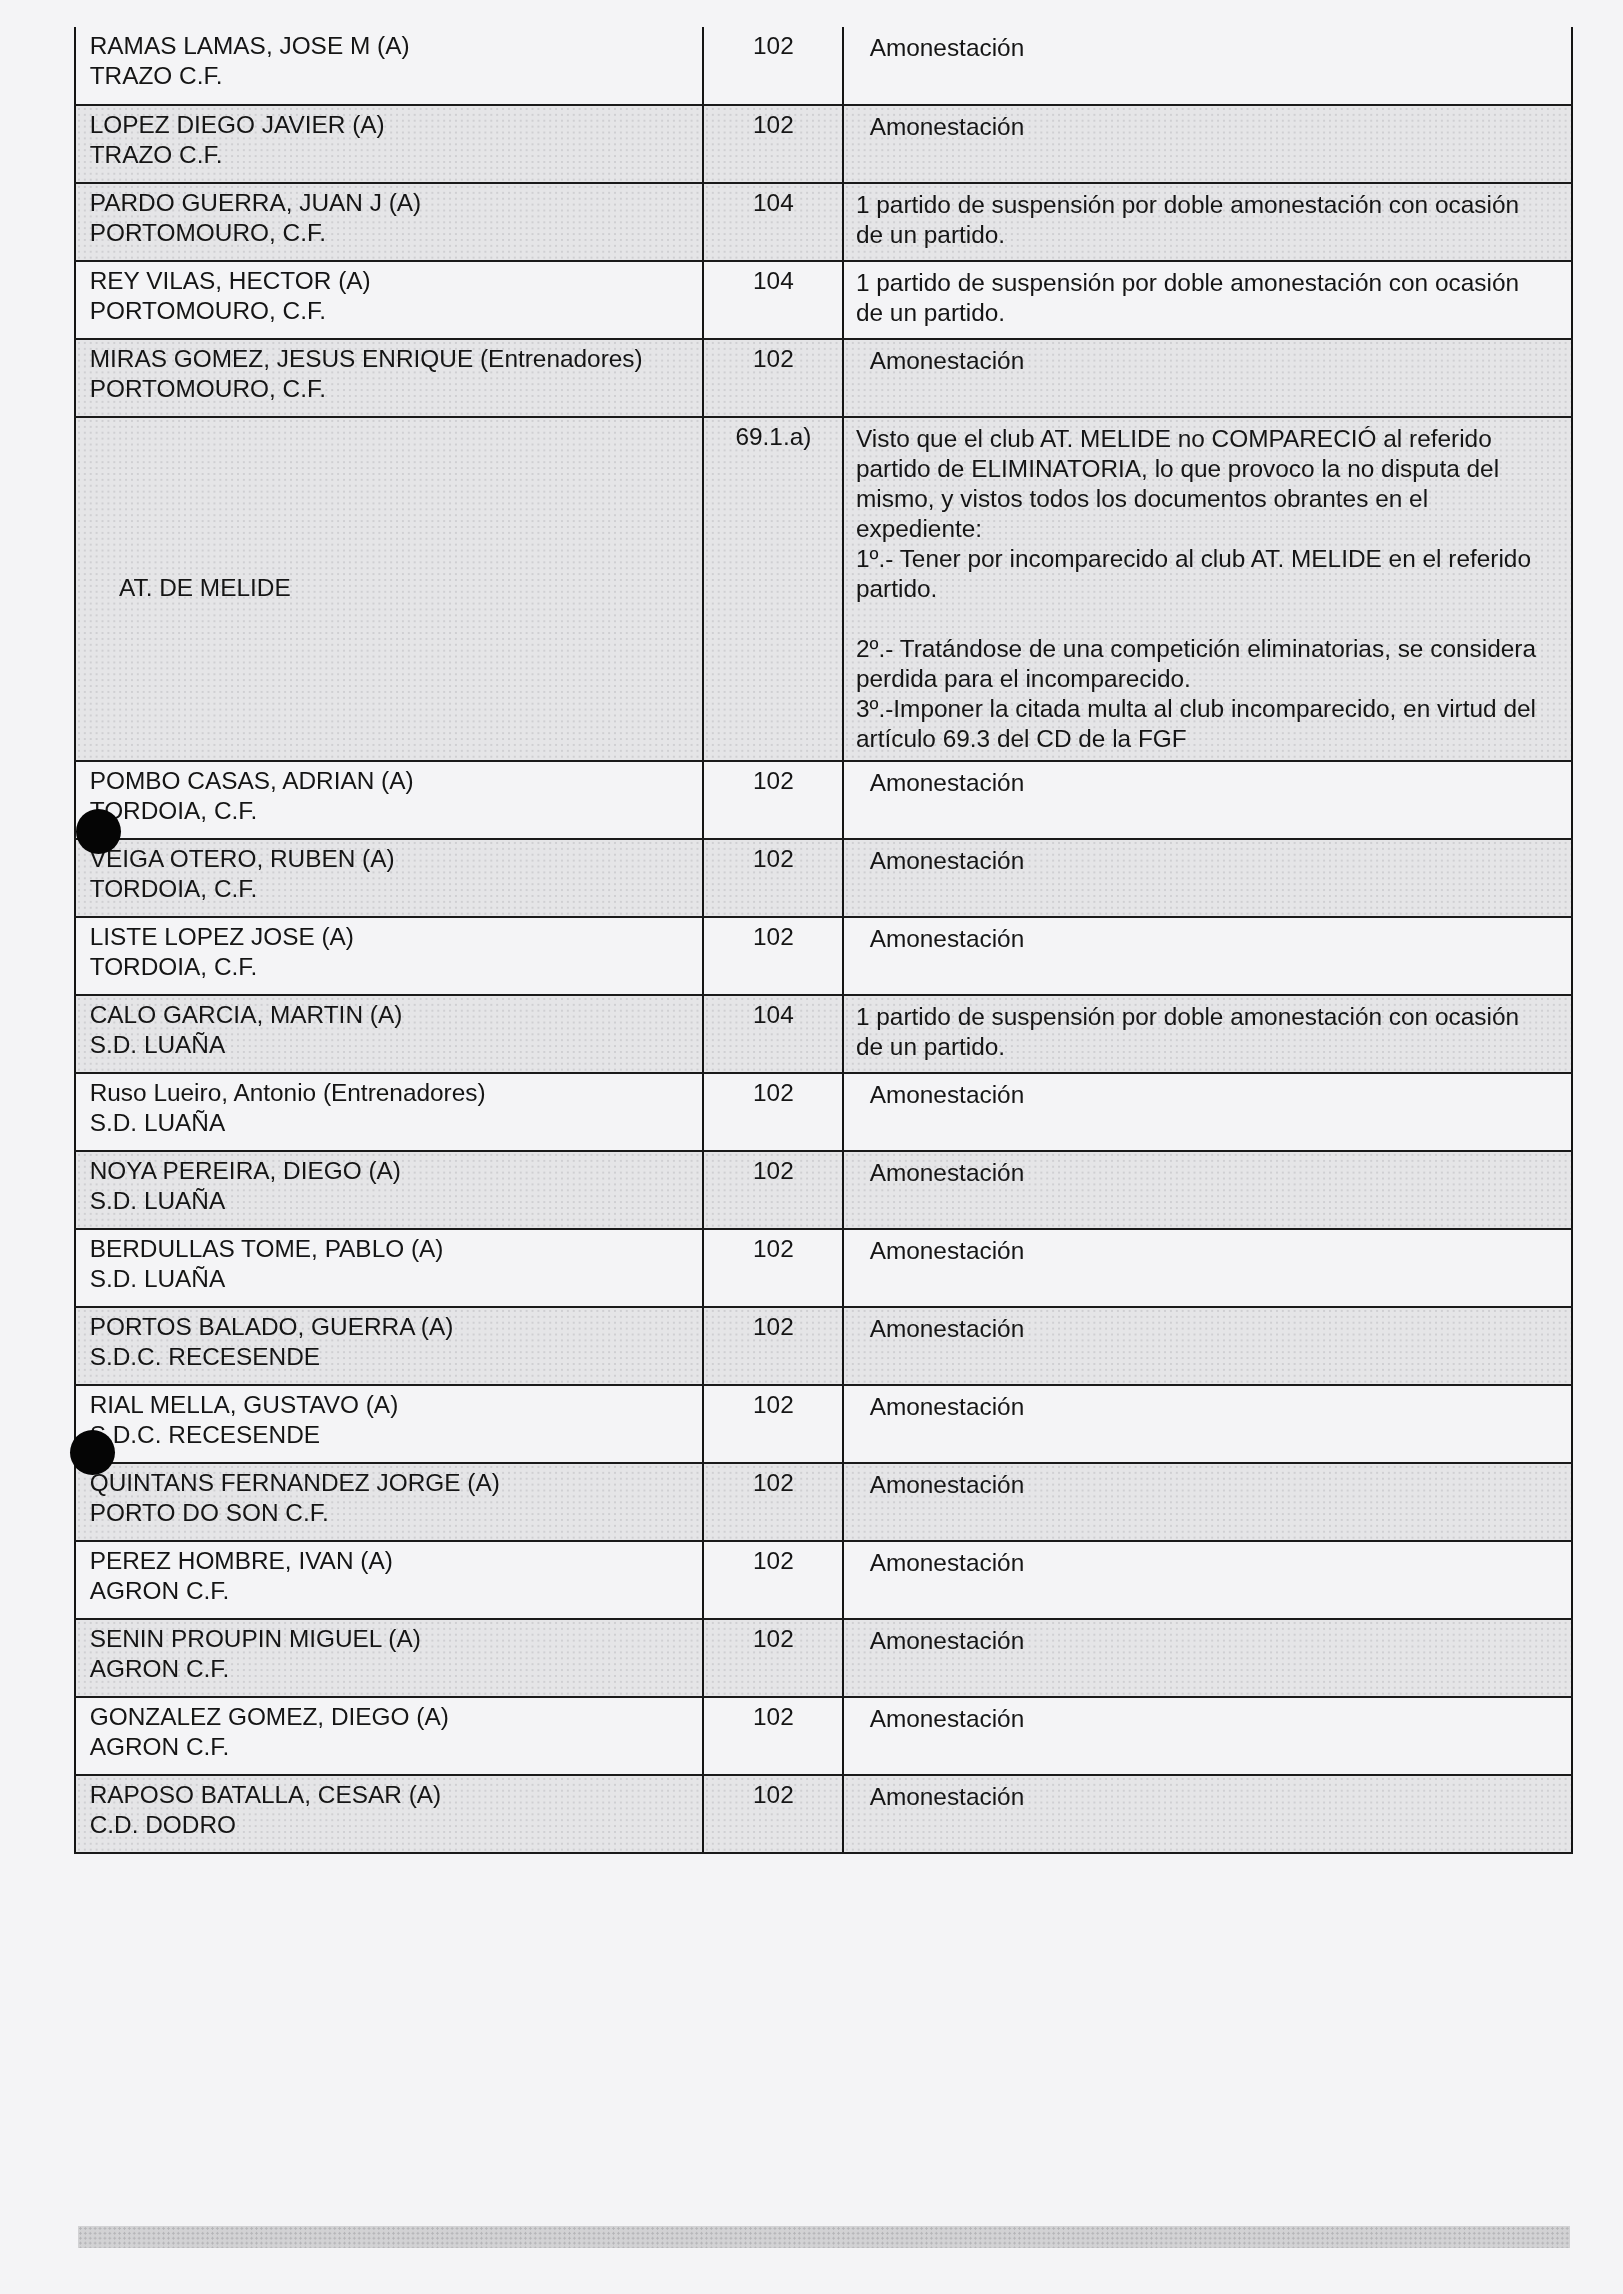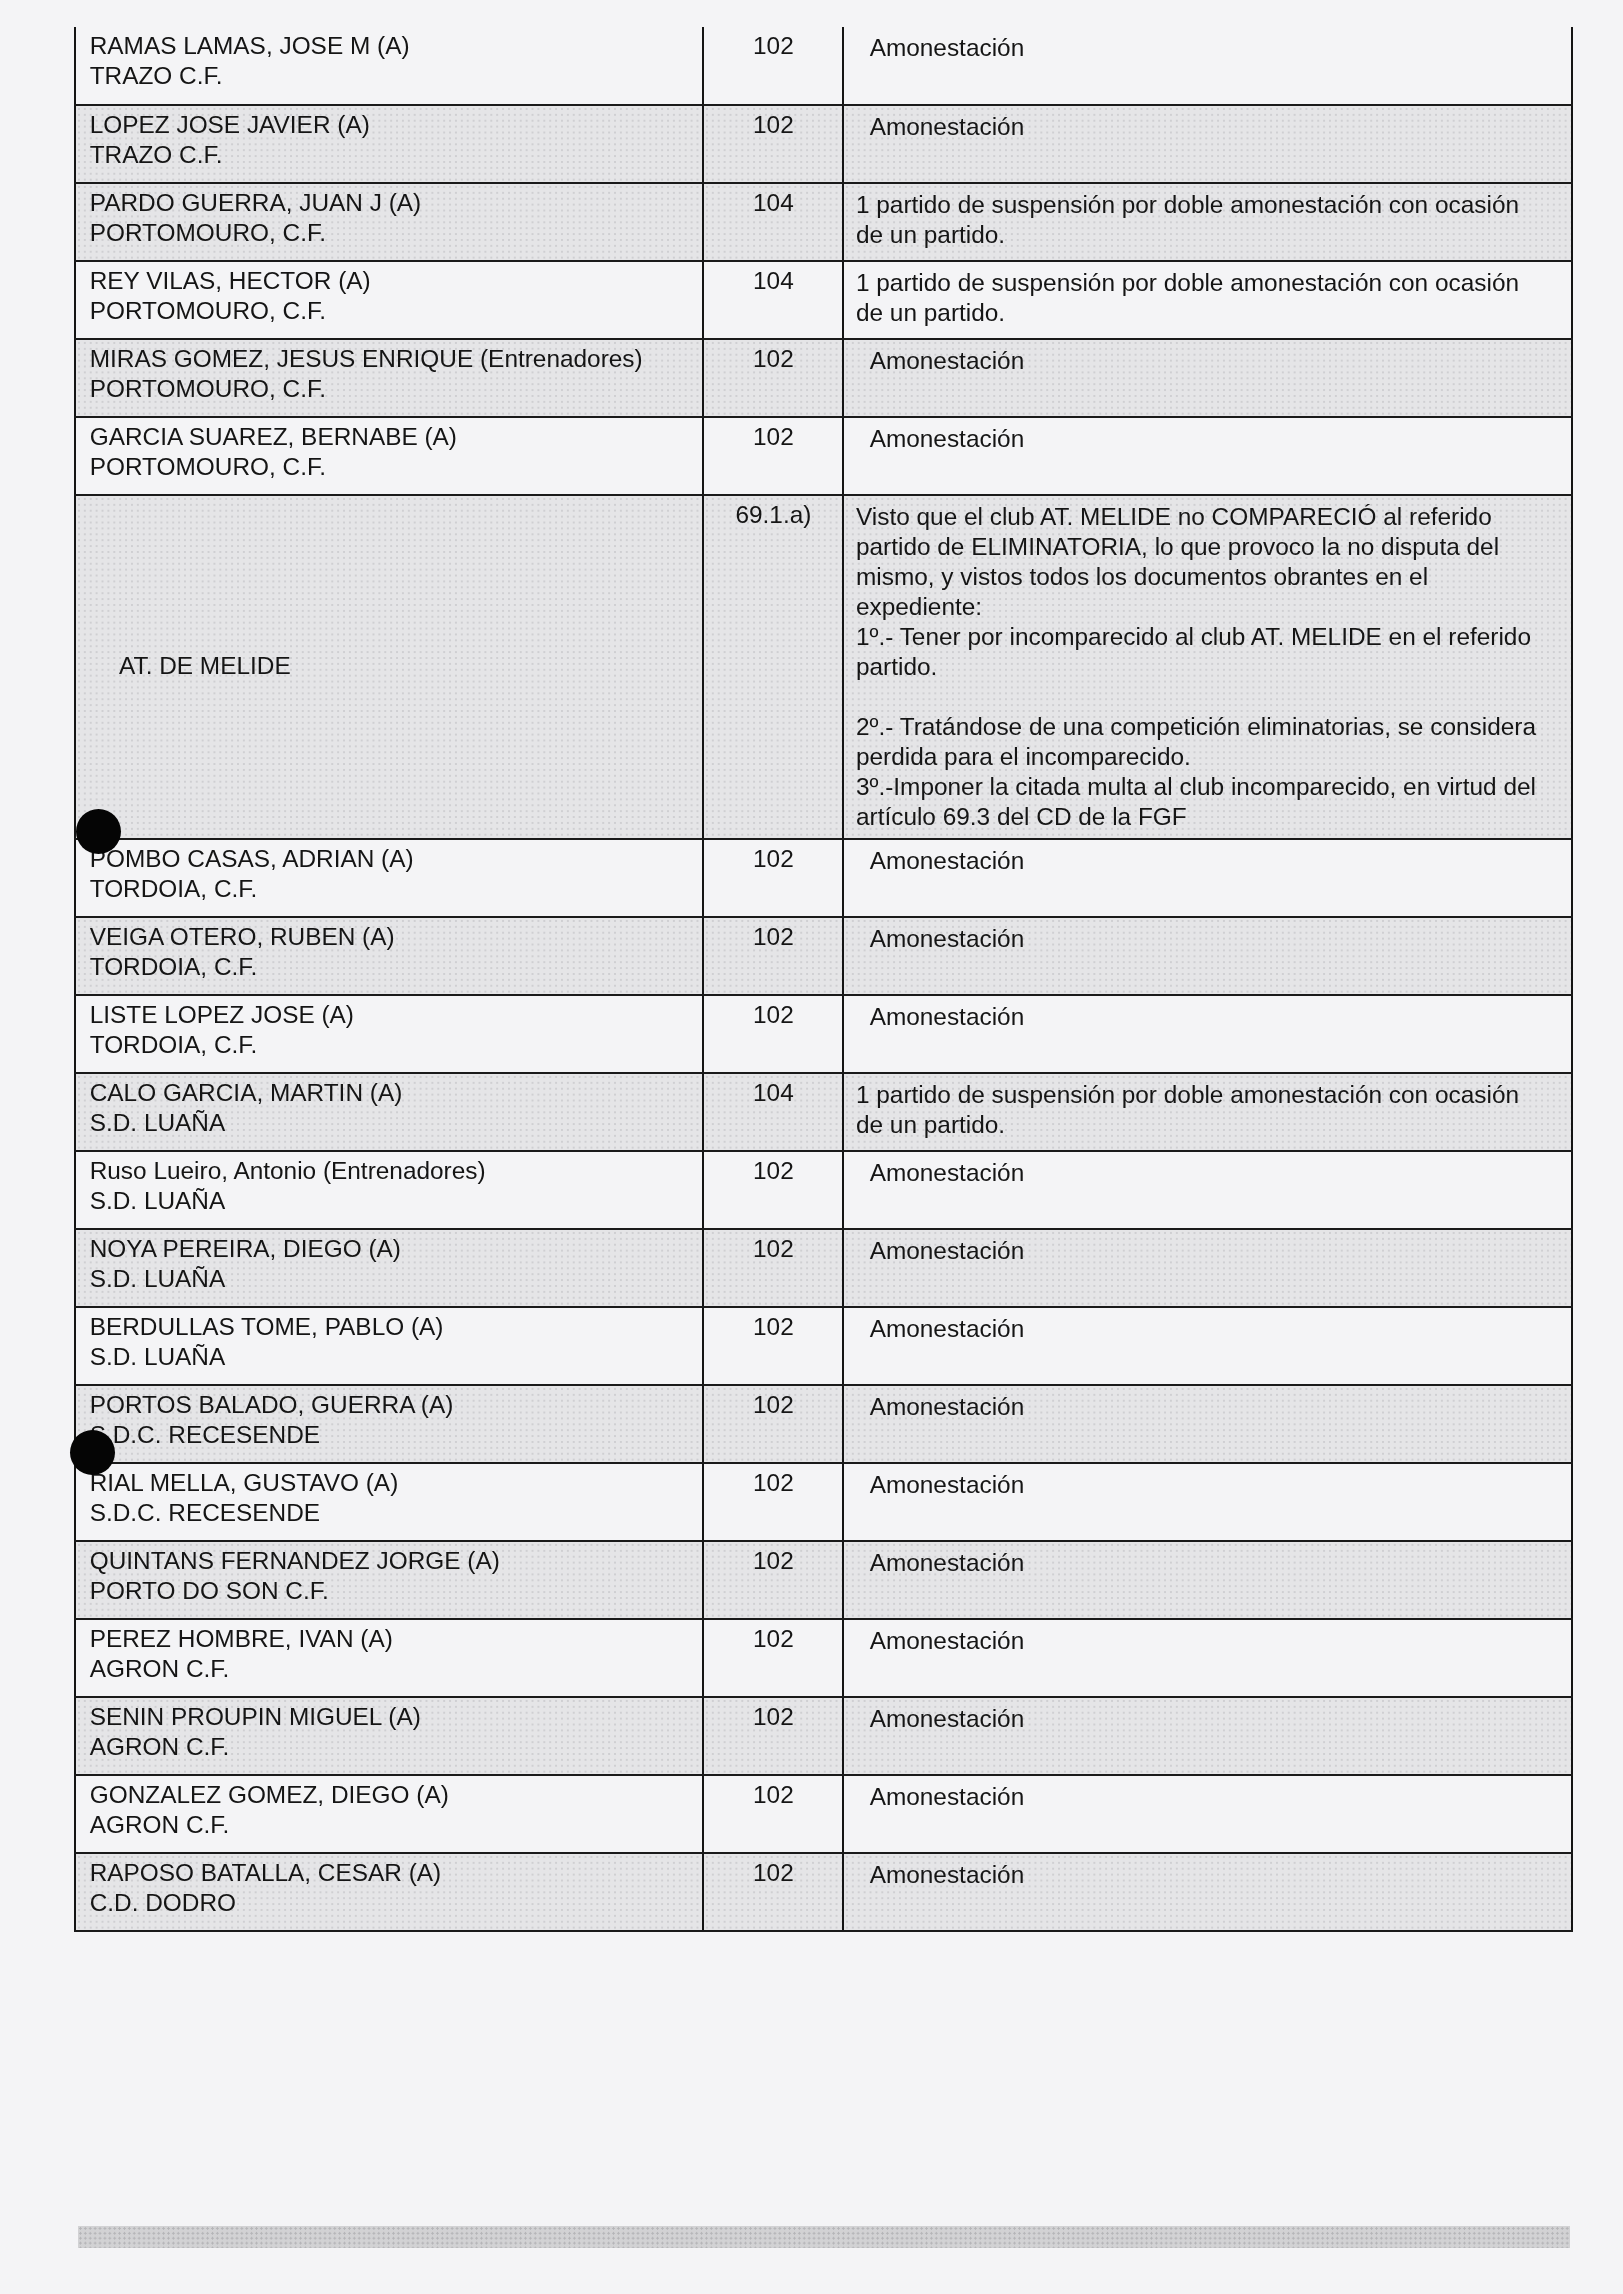--- a/index.html
+++ b/index.html
@@ -70,21 +70,21 @@
           <span class="name-line">RAMAS LAMAS, JOSE M (A)</span>
           <span class="club-line">TRAZO C.F.</span>
         </td>
         <td class="c-art"><span>102</span></td>
         <td class="c-res">
           <span class="res-simple">Amonestación</span>
         </td>
       </tr>
       <tr class="row shaded">
         <td class="c-name">
-          <span class="name-line">LOPEZ JOSE JAVIER (A)</span>
+          <span class="name-line">LOPEZ DIEGO JAVIER (A)</span>
           <span class="club-line">TRAZO C.F.</span>
         </td>
         <td class="c-art"><span>102</span></td>
         <td class="c-res">
           <span class="res-simple">Amonestación</span>
         </td>
       </tr>
       <tr class="row shaded">
         <td class="c-name">
           <span class="name-line">PARDO GUERRA, JUAN J (A)</span>
@@ -101,30 +101,20 @@
           <span class="club-line">PORTOMOURO, C.F.</span>
         </td>
         <td class="c-art"><span>104</span></td>
         <td class="c-res">
           <span class="res-text">1 partido de suspensión por doble amonestación con ocasión de un partido.</span>
         </td>
       </tr>
       <tr class="row shaded">
         <td class="c-name">
           <span class="name-line">MIRAS GOMEZ, JESUS ENRIQUE (Entrenadores)</span>
-          <span class="club-line">PORTOMOURO, C.F.</span>
-        </td>
-        <td class="c-art"><span>102</span></td>
-        <td class="c-res">
-          <span class="res-simple">Amonestación</span>
-        </td>
-      </tr>
-      <tr class="row">
-        <td class="c-name">
-          <span class="name-line">GARCIA SUAREZ, BERNABE (A)</span>
           <span class="club-line">PORTOMOURO, C.F.</span>
         </td>
         <td class="c-art"><span>102</span></td>
         <td class="c-res">
           <span class="res-simple">Amonestación</span>
         </td>
       </tr>
       <tr class="row shaded melide-row">
         <td class="c-name">
           <span class="name-line">AT. DE MELIDE</span>

